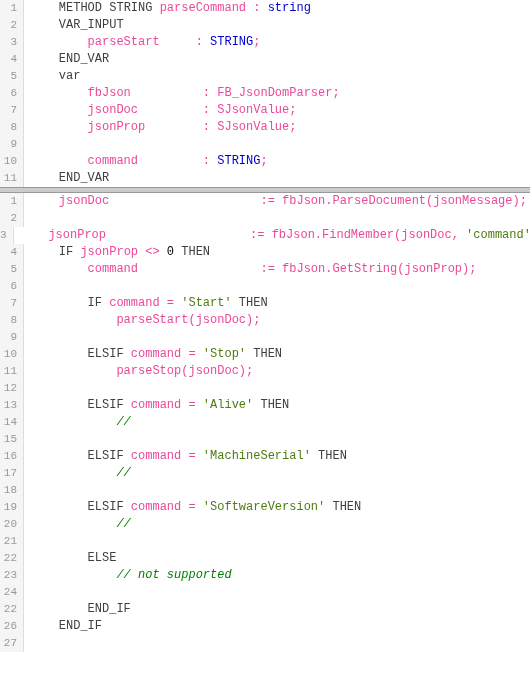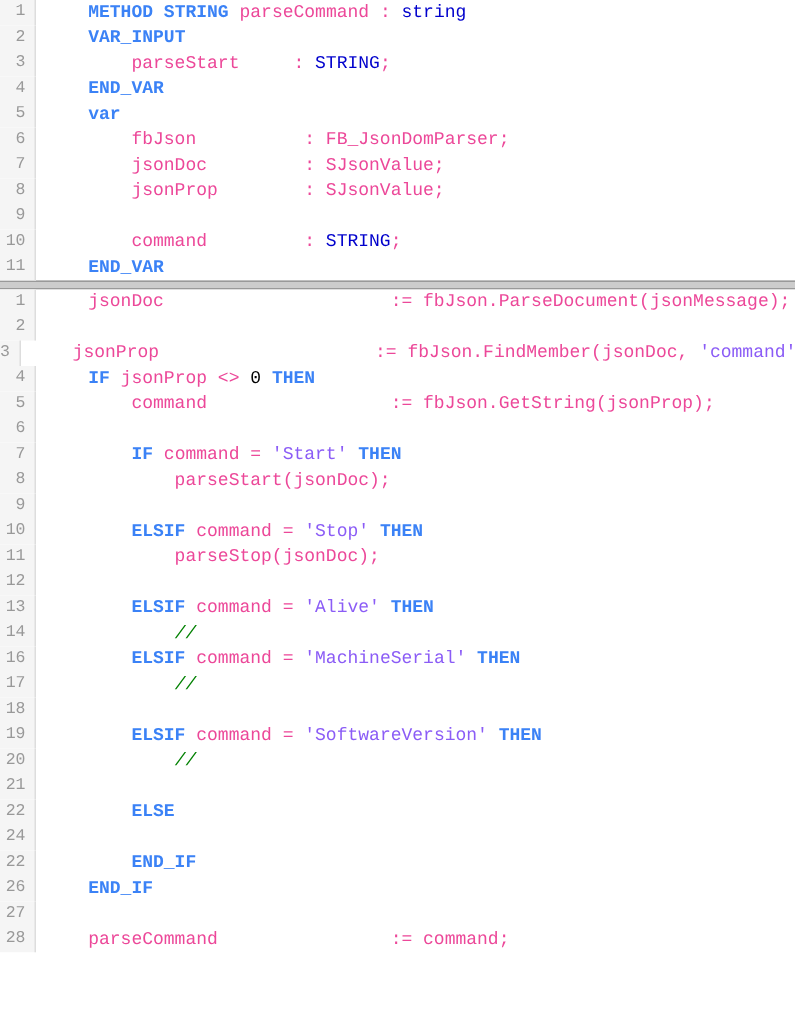--- a/index.html
+++ b/index.html
@@ -1,23 +1,23 @@
 <!DOCTYPE html>
 <html><head>
 <meta charset="utf-8">
 <style>
 *{margin:0;padding:0;box-sizing:border-box}
 body{font-family:Consolas,'Courier New',monospace;font-size:12px;background:#fff;width:530px}
 .pane{background:#fff}
 .line{display:flex;height:17px;line-height:17px;white-space:pre}
 .gutter{width:24px;text-align:right;padding-right:6px;color:#999;background:#f5f5f5;border-right:1px solid #ddd;user-select:none;font-size:11px}
 .code{padding-left:6px;flex:1}
-.kw{color:#3b82f6;font-weight:bold}
+.kw{color:#404040;font-weight:normal}
 .type{color:#0000cc}
-.str{color:#8b5cf6}
+.str{color:#4d7c0f}
 .num{color:#000}
 .cmt{color:#008000;font-style:italic}
 .ident{color:#ec4899}
 .divider{height:6px;background:#ccc;border-top:1px solid #999;border-bottom:1px solid #999}
 </style>
 </head>
 <body>
 
 <div class="pane" id="pane1">
     <div class="line"><div class="gutter">1</div><div class="code"><span>    </span><span class="kw">METHOD</span><span> </span><span class="kw">STRING</span><span class="ident"> parseCommand : </span><span class="type">string</span></div></div>
@@ -41,25 +41,26 @@
     <div class="line"><div class="gutter">5</div><div class="code"><span class="ident">        command                 := fbJson.GetString(jsonProp);</span></div></div>
     <div class="line"><div class="gutter">6</div><div class="code"><span></span></div></div>
     <div class="line"><div class="gutter">7</div><div class="code"><span>        </span><span class="kw">IF</span><span class="ident"> command = </span><span class="str">'Start'</span><span> </span><span class="kw">THEN</span></div></div>
     <div class="line"><div class="gutter">8</div><div class="code"><span class="ident">            parseStart(jsonDoc);</span></div></div>
     <div class="line"><div class="gutter">9</div><div class="code"><span></span></div></div>
     <div class="line"><div class="gutter">10</div><div class="code"><span>        </span><span class="kw">ELSIF</span><span class="ident"> command = </span><span class="str">'Stop'</span><span> </span><span class="kw">THEN</span></div></div>
     <div class="line"><div class="gutter">11</div><div class="code"><span class="ident">            parseStop(jsonDoc);</span></div></div>
     <div class="line"><div class="gutter">12</div><div class="code"><span></span></div></div>
     <div class="line"><div class="gutter">13</div><div class="code"><span>        </span><span class="kw">ELSIF</span><span class="ident"> command = </span><span class="str">'Alive'</span><span> </span><span class="kw">THEN</span></div></div>
     <div class="line"><div class="gutter">14</div><div class="code"><span>            </span><span class="cmt">//</span></div></div>
+    <div class="line"><div class="gutter">15</div><div class="code"><span></span></div></div>
     <div class="line"><div class="gutter">16</div><div class="code"><span>        </span><span class="kw">ELSIF</span><span class="ident"> command = </span><span class="str">'MachineSerial'</span><span> </span><span class="kw">THEN</span></div></div>
     <div class="line"><div class="gutter">17</div><div class="code"><span>            </span><span class="cmt">//</span></div></div>
     <div class="line"><div class="gutter">18</div><div class="code"><span></span></div></div>
     <div class="line"><div class="gutter">19</div><div class="code"><span>        </span><span class="kw">ELSIF</span><span class="ident"> command = </span><span class="str">'SoftwareVersion'</span><span> </span><span class="kw">THEN</span></div></div>
     <div class="line"><div class="gutter">20</div><div class="code"><span>            </span><span class="cmt">//</span></div></div>
     <div class="line"><div class="gutter">21</div><div class="code"><span></span></div></div>
     <div class="line"><div class="gutter">22</div><div class="code"><span>        </span><span class="kw">ELSE</span></div></div>
+    <div class="line"><div class="gutter">23</div><div class="code"><span>            </span><span class="cmt">// not supported</span></div></div>
     <div class="line"><div class="gutter">24</div><div class="code"><span></span></div></div>
     <div class="line"><div class="gutter">22</div><div class="code"><span>        </span><span class="kw">END_IF</span></div></div>
     <div class="line"><div class="gutter">26</div><div class="code"><span>    </span><span class="kw">END_IF</span></div></div>
     <div class="line"><div class="gutter">27</div><div class="code"><span></span></div></div>
-    <div class="line"><div class="gutter">28</div><div class="code"><span class="ident">    parseCommand                := command;</span></div></div>
   </div>
 
 </body></html>

